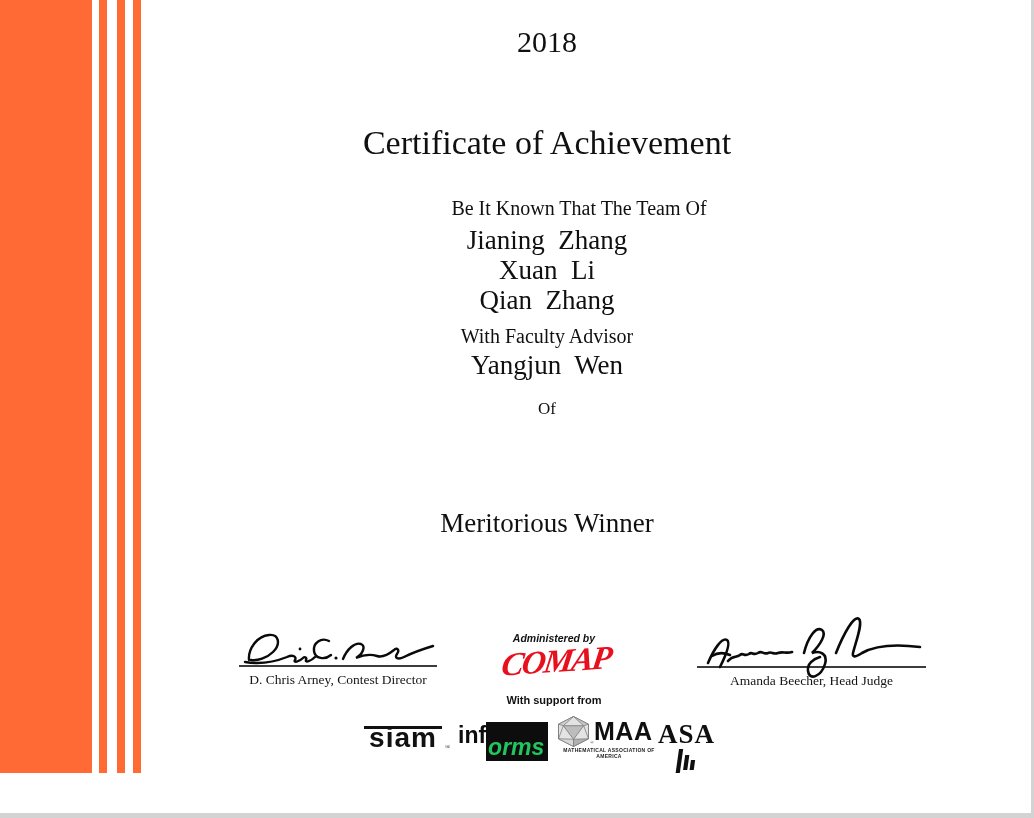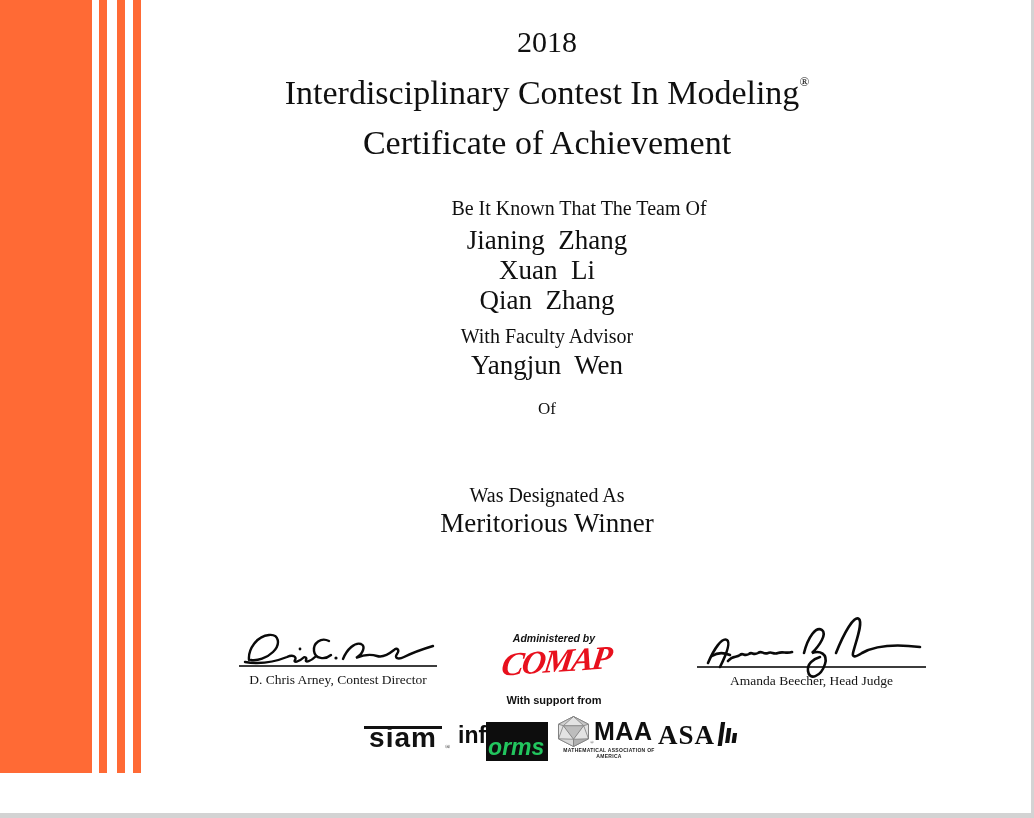--- a/index.html
+++ b/index.html
@@ -90,50 +90,48 @@
   .maa-word{
     position:absolute;left:594px;top:719px;font-weight:bold;font-size:25px;
     line-height:1;letter-spacing:0.5px;color:#0f0f0f;
   }
   .maa-caption{
     position:absolute;left:552px;top:747px;width:114px;text-align:center;
     font-weight:bold;font-size:5px;letter-spacing:0.3px;color:#222;
   }
   .asa{
     position:absolute;left:658px;top:721px;display:flex;align-items:center;
-    font-weight:bold;font-size:27px;line-height:1;letter-spacing:1px;color:#0f0f0f;
+    font-weight:bold;font-size:27px;line-height:1;letter-spacing:1px;color:#0f0f0f;flex-direction:column;
   }
   .asa-bars{margin-left:2px;margin-top:1px;}
 </style>
 </head>
 <body>
 
 <div class="page">
 
   <div class="band band-main"></div>
   <div class="band stripe1"></div>
   <div class="band stripe2"></div>
   <div class="band stripe3"></div>
 
   <div class="content">
     <div class="ln year">2018</div>
-    <div class="ln title"><span>Interdisciplinary Contest In Modeling</span><sup>®</sup></div>
     <div class="ln subtitle">Certificate of Achievement</div>
 
     <div class="ln small-line team-intro">Be It Known That The Team Of</div>
     <div class="ln name name1">Jianing  Zhang</div>
     <div class="ln name name2">Xuan  Li</div>
     <div class="ln name name3">Qian  Zhang</div>
 
     <div class="ln small-line advisor-intro">With Faculty Advisor</div>
     <div class="ln name advisor-name">Yangjun  Wen</div>
 
     <div class="ln of-line">Of</div>
 
-    <div class="ln small-line designation-intro">Was Designated As</div>
     <div class="ln designation">Meritorious Winner</div>
   </div>
 
   <svg class="sig-svg sig-left-svg" width="195" height="40" viewBox="0 0 195 40">
     <g fill="none" stroke="#0a0a0a" stroke-width="2.4" stroke-linecap="round">
       <path d="M6,31 C5,20 14,7 26,6 C36,5 38,15 30,23 C24,29 14,32 8,31"></path>
       <path d="M2,33 C20,36 34,32 44,28 C50,25 54,28 52,31 C50,34 56,33 60,29 C62,27 64,29 63,31 C62,34 68,32 72,28"></path>
       <path d="M86,12 C78,8 70,14 71,22 C72,30 82,31 88,26"></path>
       <path d="M100,30 C104,20 112,13 118,15 C123,17 120,25 113,29 C120,26 128,25 134,27 C140,29 146,25 151,21 C154,18 157,21 154,25 C151,29 155,31 161,28 C171,23 180,20 190,17"></path>
     </g>

